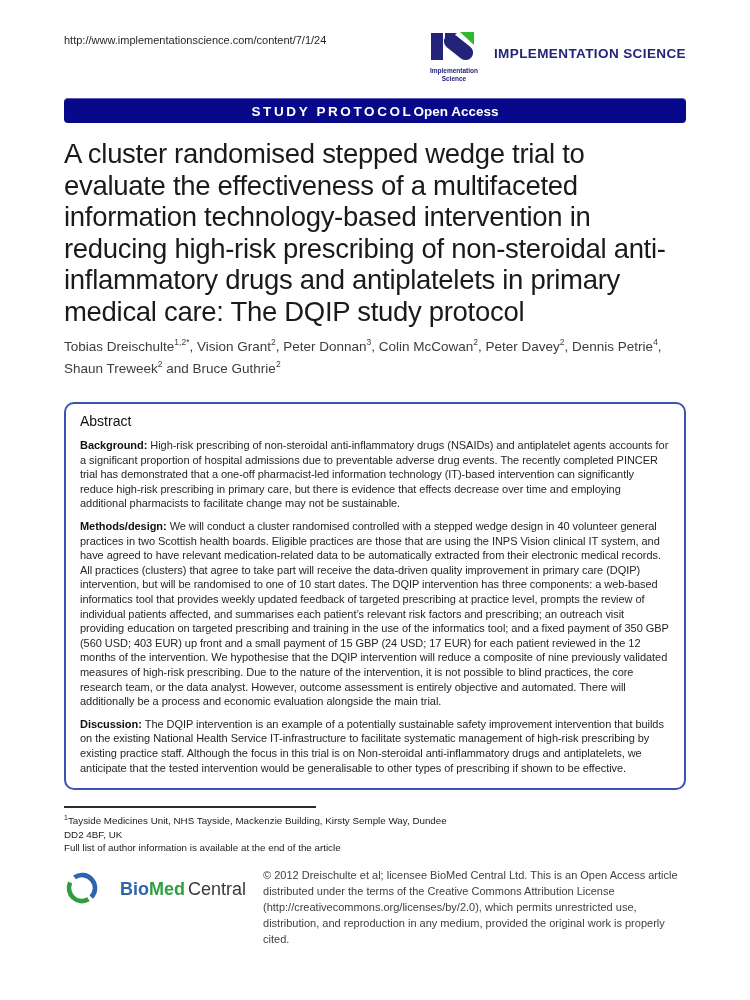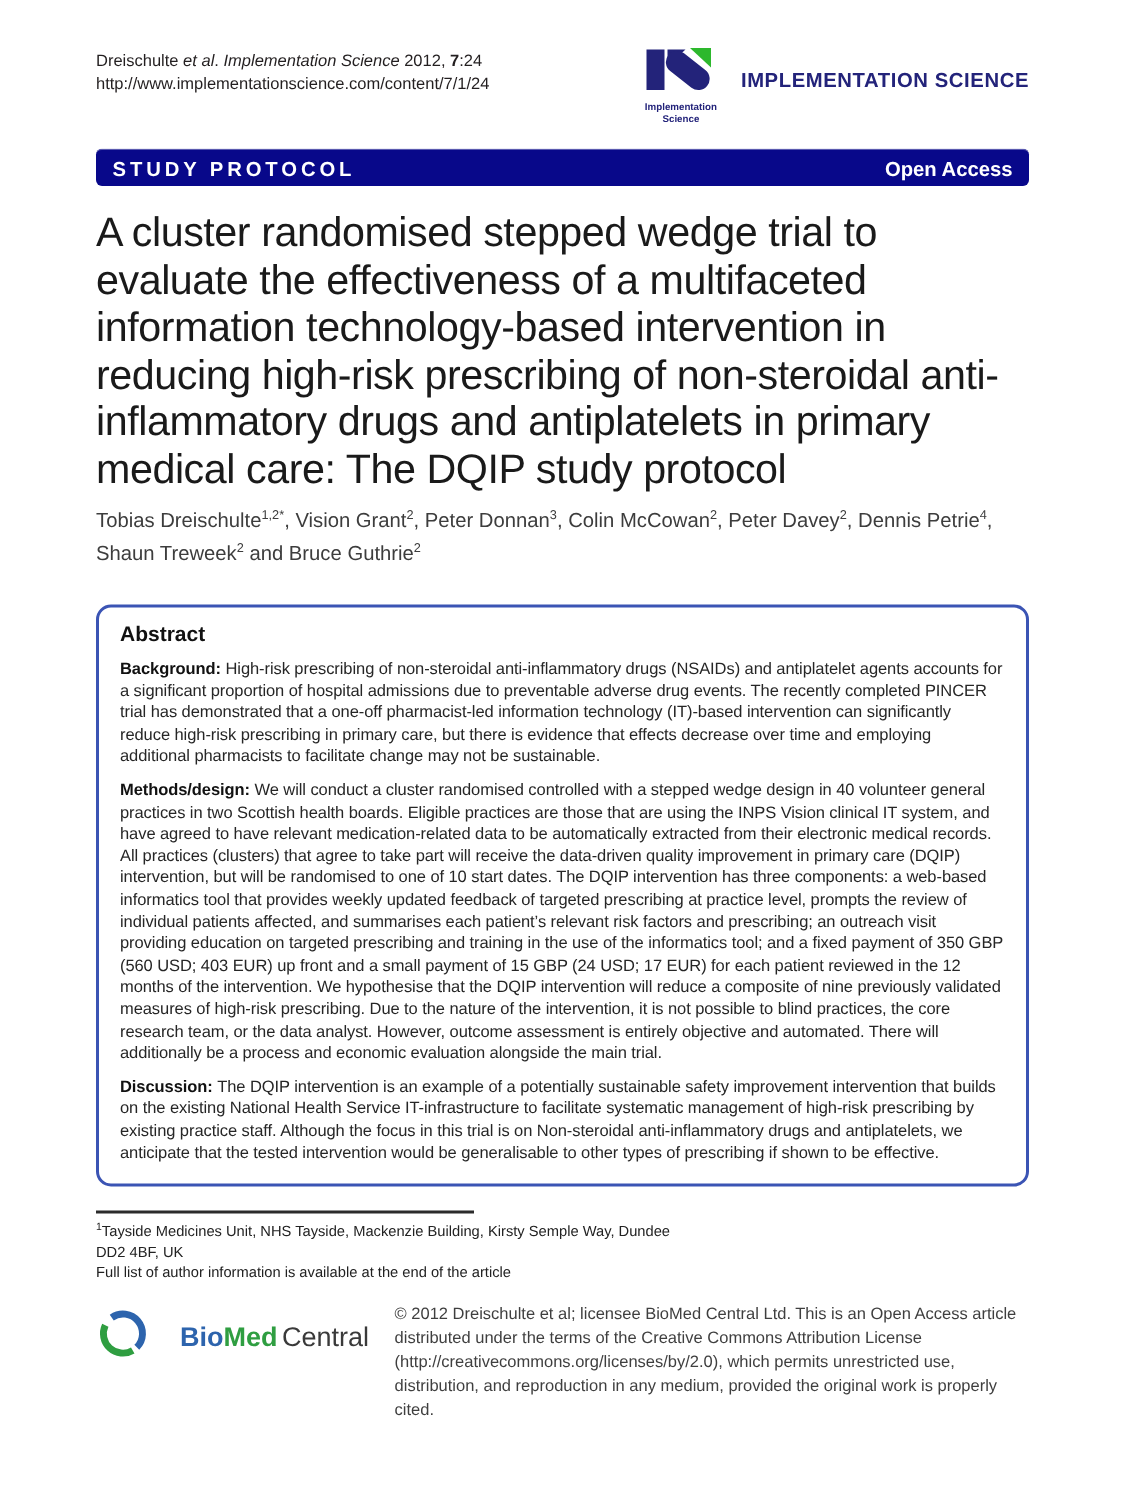--- a/index.html
+++ b/index.html
@@ -15,38 +15,38 @@
   .cite .it{font-style:italic;}
   .cite .bd{font-weight:bold;}
   .hdr-url{font-size:11px;color:#231f20;}
   .jlogo{display:flex;align-items:flex-start;gap:9px;margin-top:-2px;}
   .jmark{display:flex;flex-direction:column;align-items:center;width:62px;}
   .jmark-caption{font-size:6.5px;font-weight:bold;color:#23237a;text-align:center;line-height:1.25;margin-top:1px;}
   .jwordmark{font-size:13.5px;font-weight:bold;color:#23237a;letter-spacing:.4px;margin-top:14px;white-space:nowrap;}
   
   .banner{
     margin-top:15px;height:25px;background:#08088a;border-radius:4px;
-    display:flex;justify-content:space-between;align-items:center;
+    display:flex;justify-content:center;align-items:center;
     padding:0 11px;box-sizing:border-box;border-top:1px solid #5a5ab0;
   }
   .banner .left{color:#fff;font-weight:bold;font-size:13.5px;letter-spacing:2.6px;}
   .banner .right{color:#fff;font-weight:bold;font-size:13.5px;}
   
   .title{
     margin:15px 0 0 0;font-size:27.5px;font-weight:400;line-height:31.5px;
     letter-spacing:-0.3px;color:#1a1a1a;
   }
   .authors{margin-top:9px;font-size:13.5px;color:#3d3d3d;line-height:1.55;}
   .authors sup{font-size:8.5px;}
   
   .abs-box{
     margin-top:23px;border:2px solid #3b54b4;border-radius:10px;
     padding:9px 14px 5px 14px;
   }
-  .abs-h{font-size:14px;font-weight:bold;margin:0 0 9px 0;color:#111;}
+  .abs-h{font-size:14px;font-weight:normal;margin:0 0 9px 0;color:#111;}
   .abs-p{font-size:11px;line-height:14.6px;color:#262626;margin:0 0 8px 0;letter-spacing:-0.05px;}
   .abs-p strong{color:#111;}
   
   .fn-wrap{margin-top:16px;width:398px;}
   .fn-rule{border:none;border-top:2px solid #2b2b2b;margin:0 0 5px 0;width:252px;}
   .fn{font-size:9.8px;line-height:1.38;color:#222;}
   .fn sup{font-size:7px;}
   
   .foot{margin-top:13px;display:flex;align-items:flex-start;gap:17px;}
   .bmc-logo{display:flex;align-items:center;gap:20px;flex:0 0 auto;margin-top:2px;}
@@ -56,21 +56,20 @@
   .bmc-central{color:#3a3a3a;margin-left:3px;}
   .copyright{font-size:11px;line-height:1.45;color:#3f3f3f;max-width:462px;}
 </style>
 </head>
 <body>
 
 <div class="page">
 
   <div class="hdr">
     <div>
-      <div class="cite"><span>Dreischulte </span><span class="it">et al</span><span>. </span><span class="it">Implementation Science</span><span> 2012, </span><span class="bd">7</span><span>:24</span></div>
       <div class="hdr-url">http://www.implementationscience.com/content/7/1/24</div>
     </div>
     <div class="jlogo">
       <div class="jmark">
         <span>
           <svg width="48" height="30" viewBox="0 0 48 30">
             <rect x="1" y="1" width="12" height="27" fill="#23237a"></rect>
             <polygon points="30,0 44,0 44,13" fill="#2db82d"></polygon>
             <polygon points="15,1 27,1 15,12" fill="#23237a"></polygon>
             <rect x="12" y="7.5" width="33" height="15" rx="7.5" fill="#23237a" transform="rotate(38 28.5 15)"></rect>

